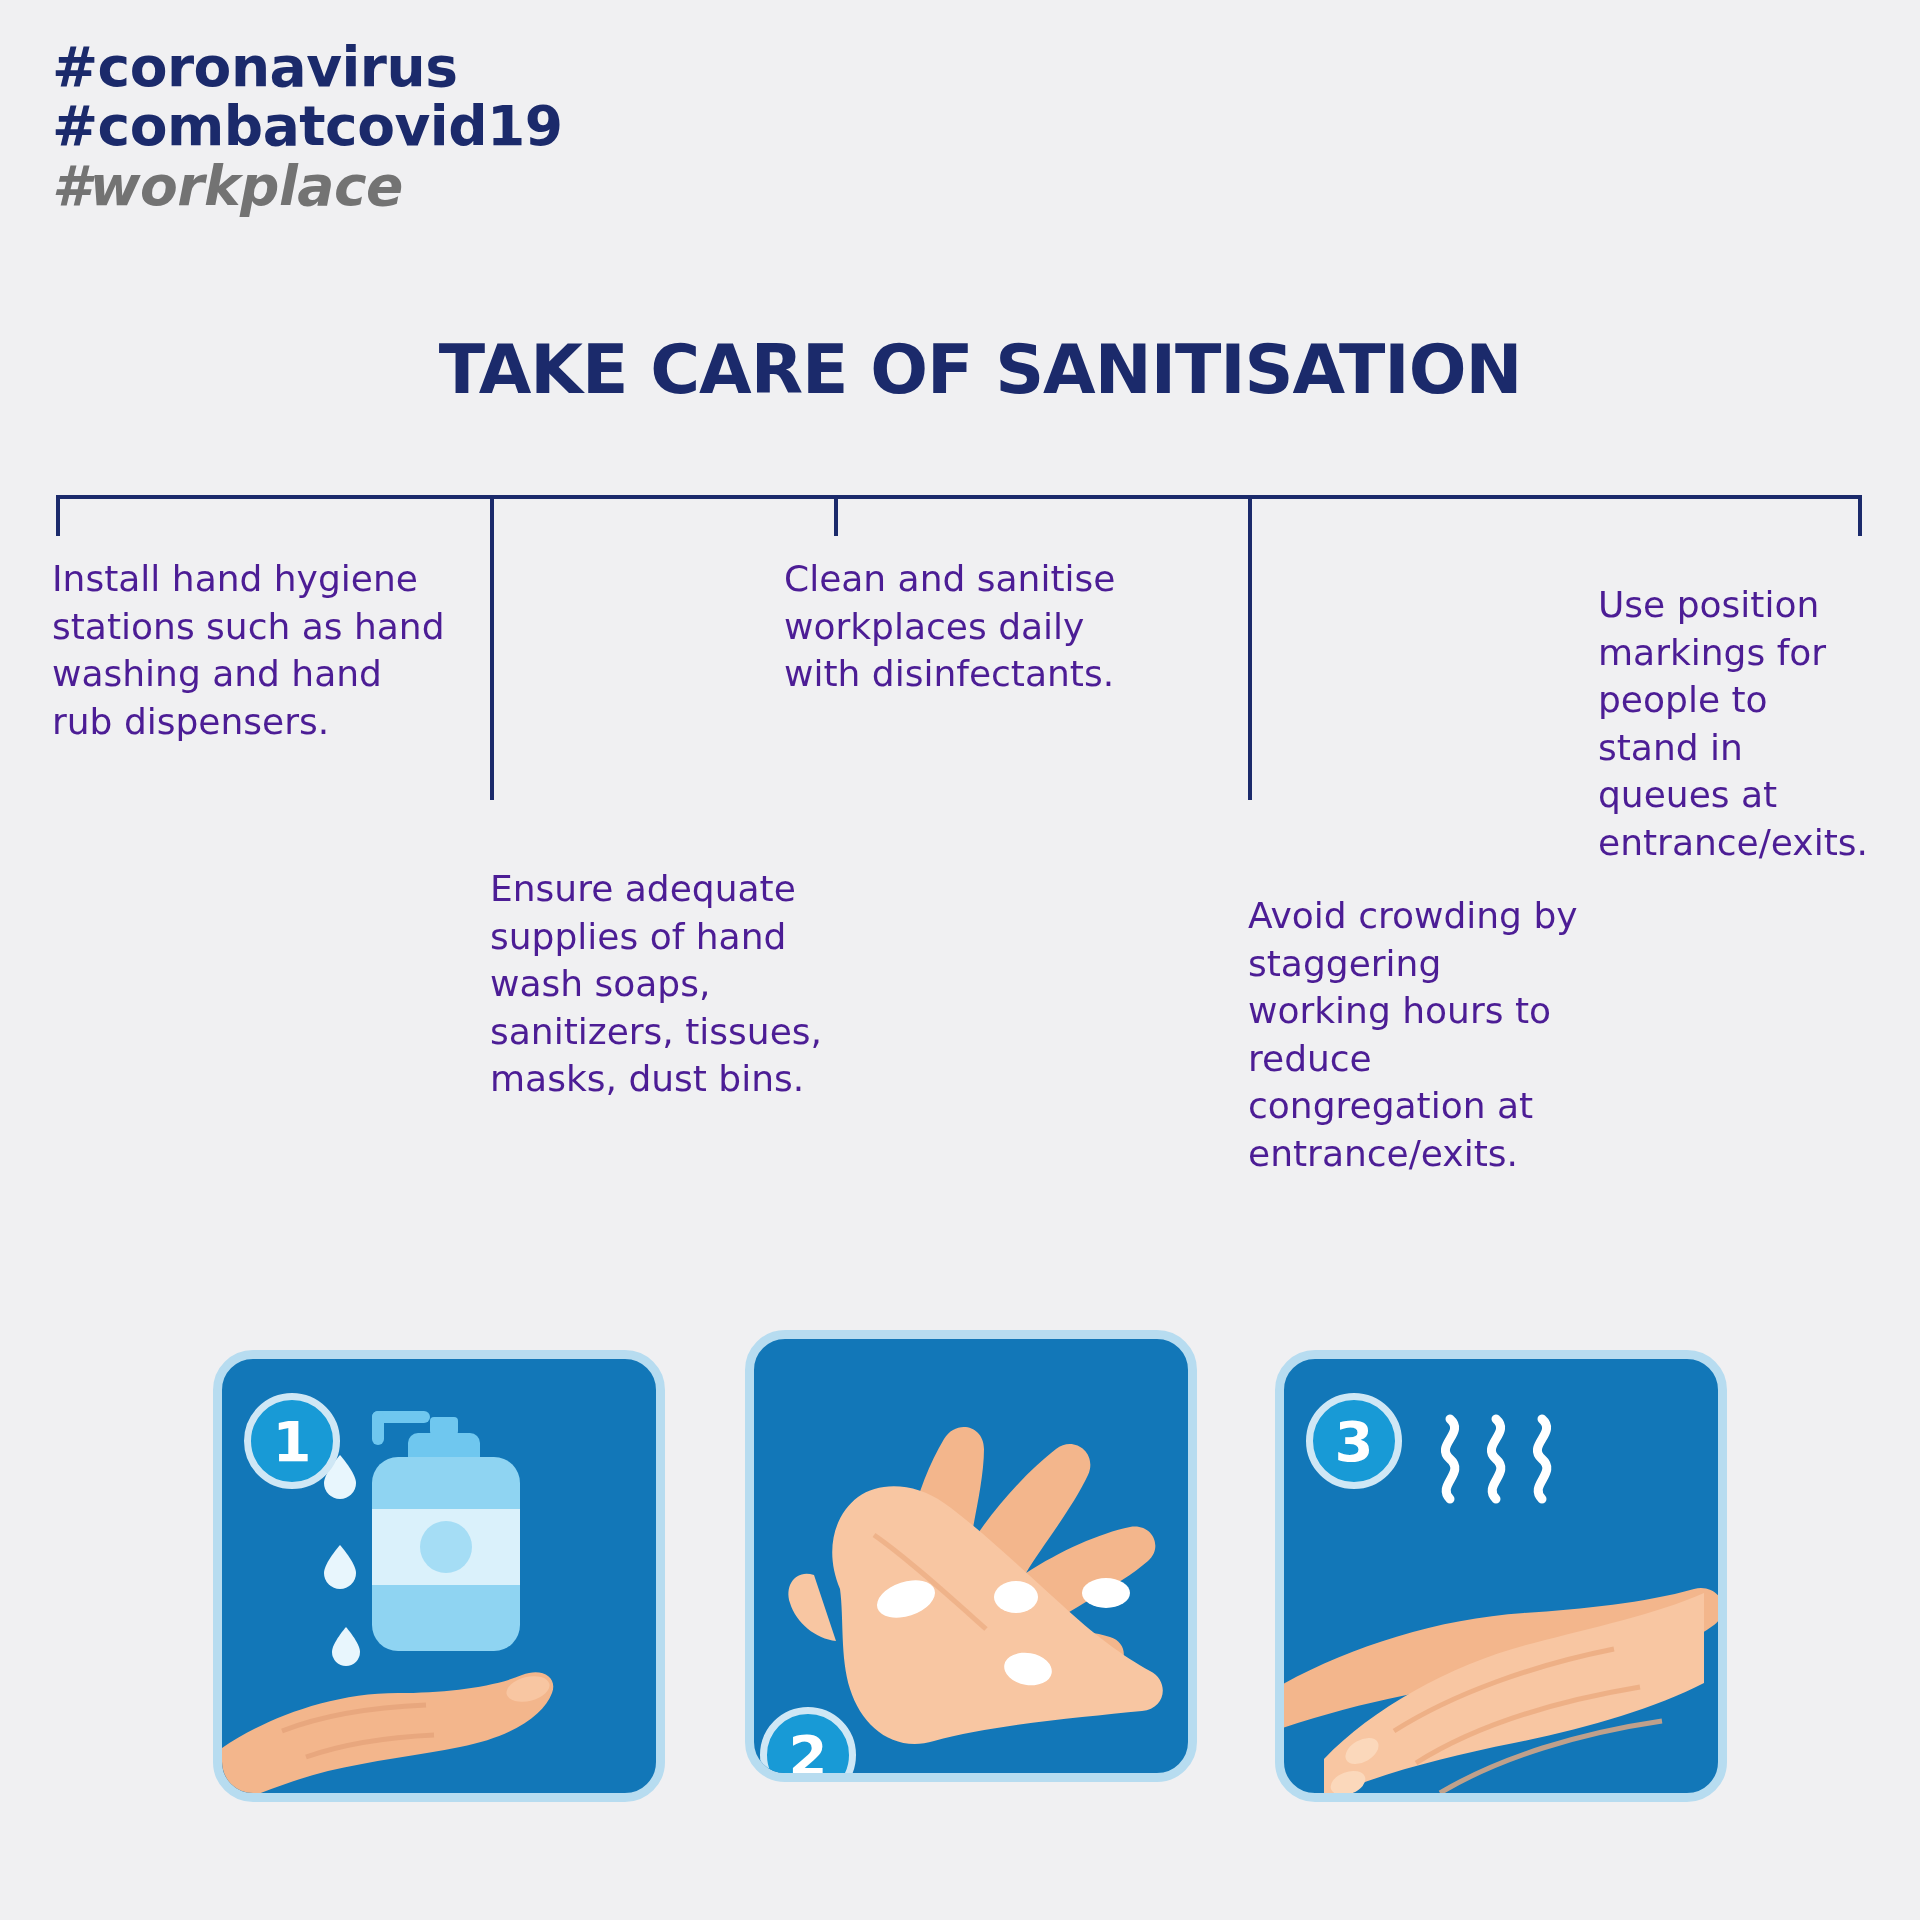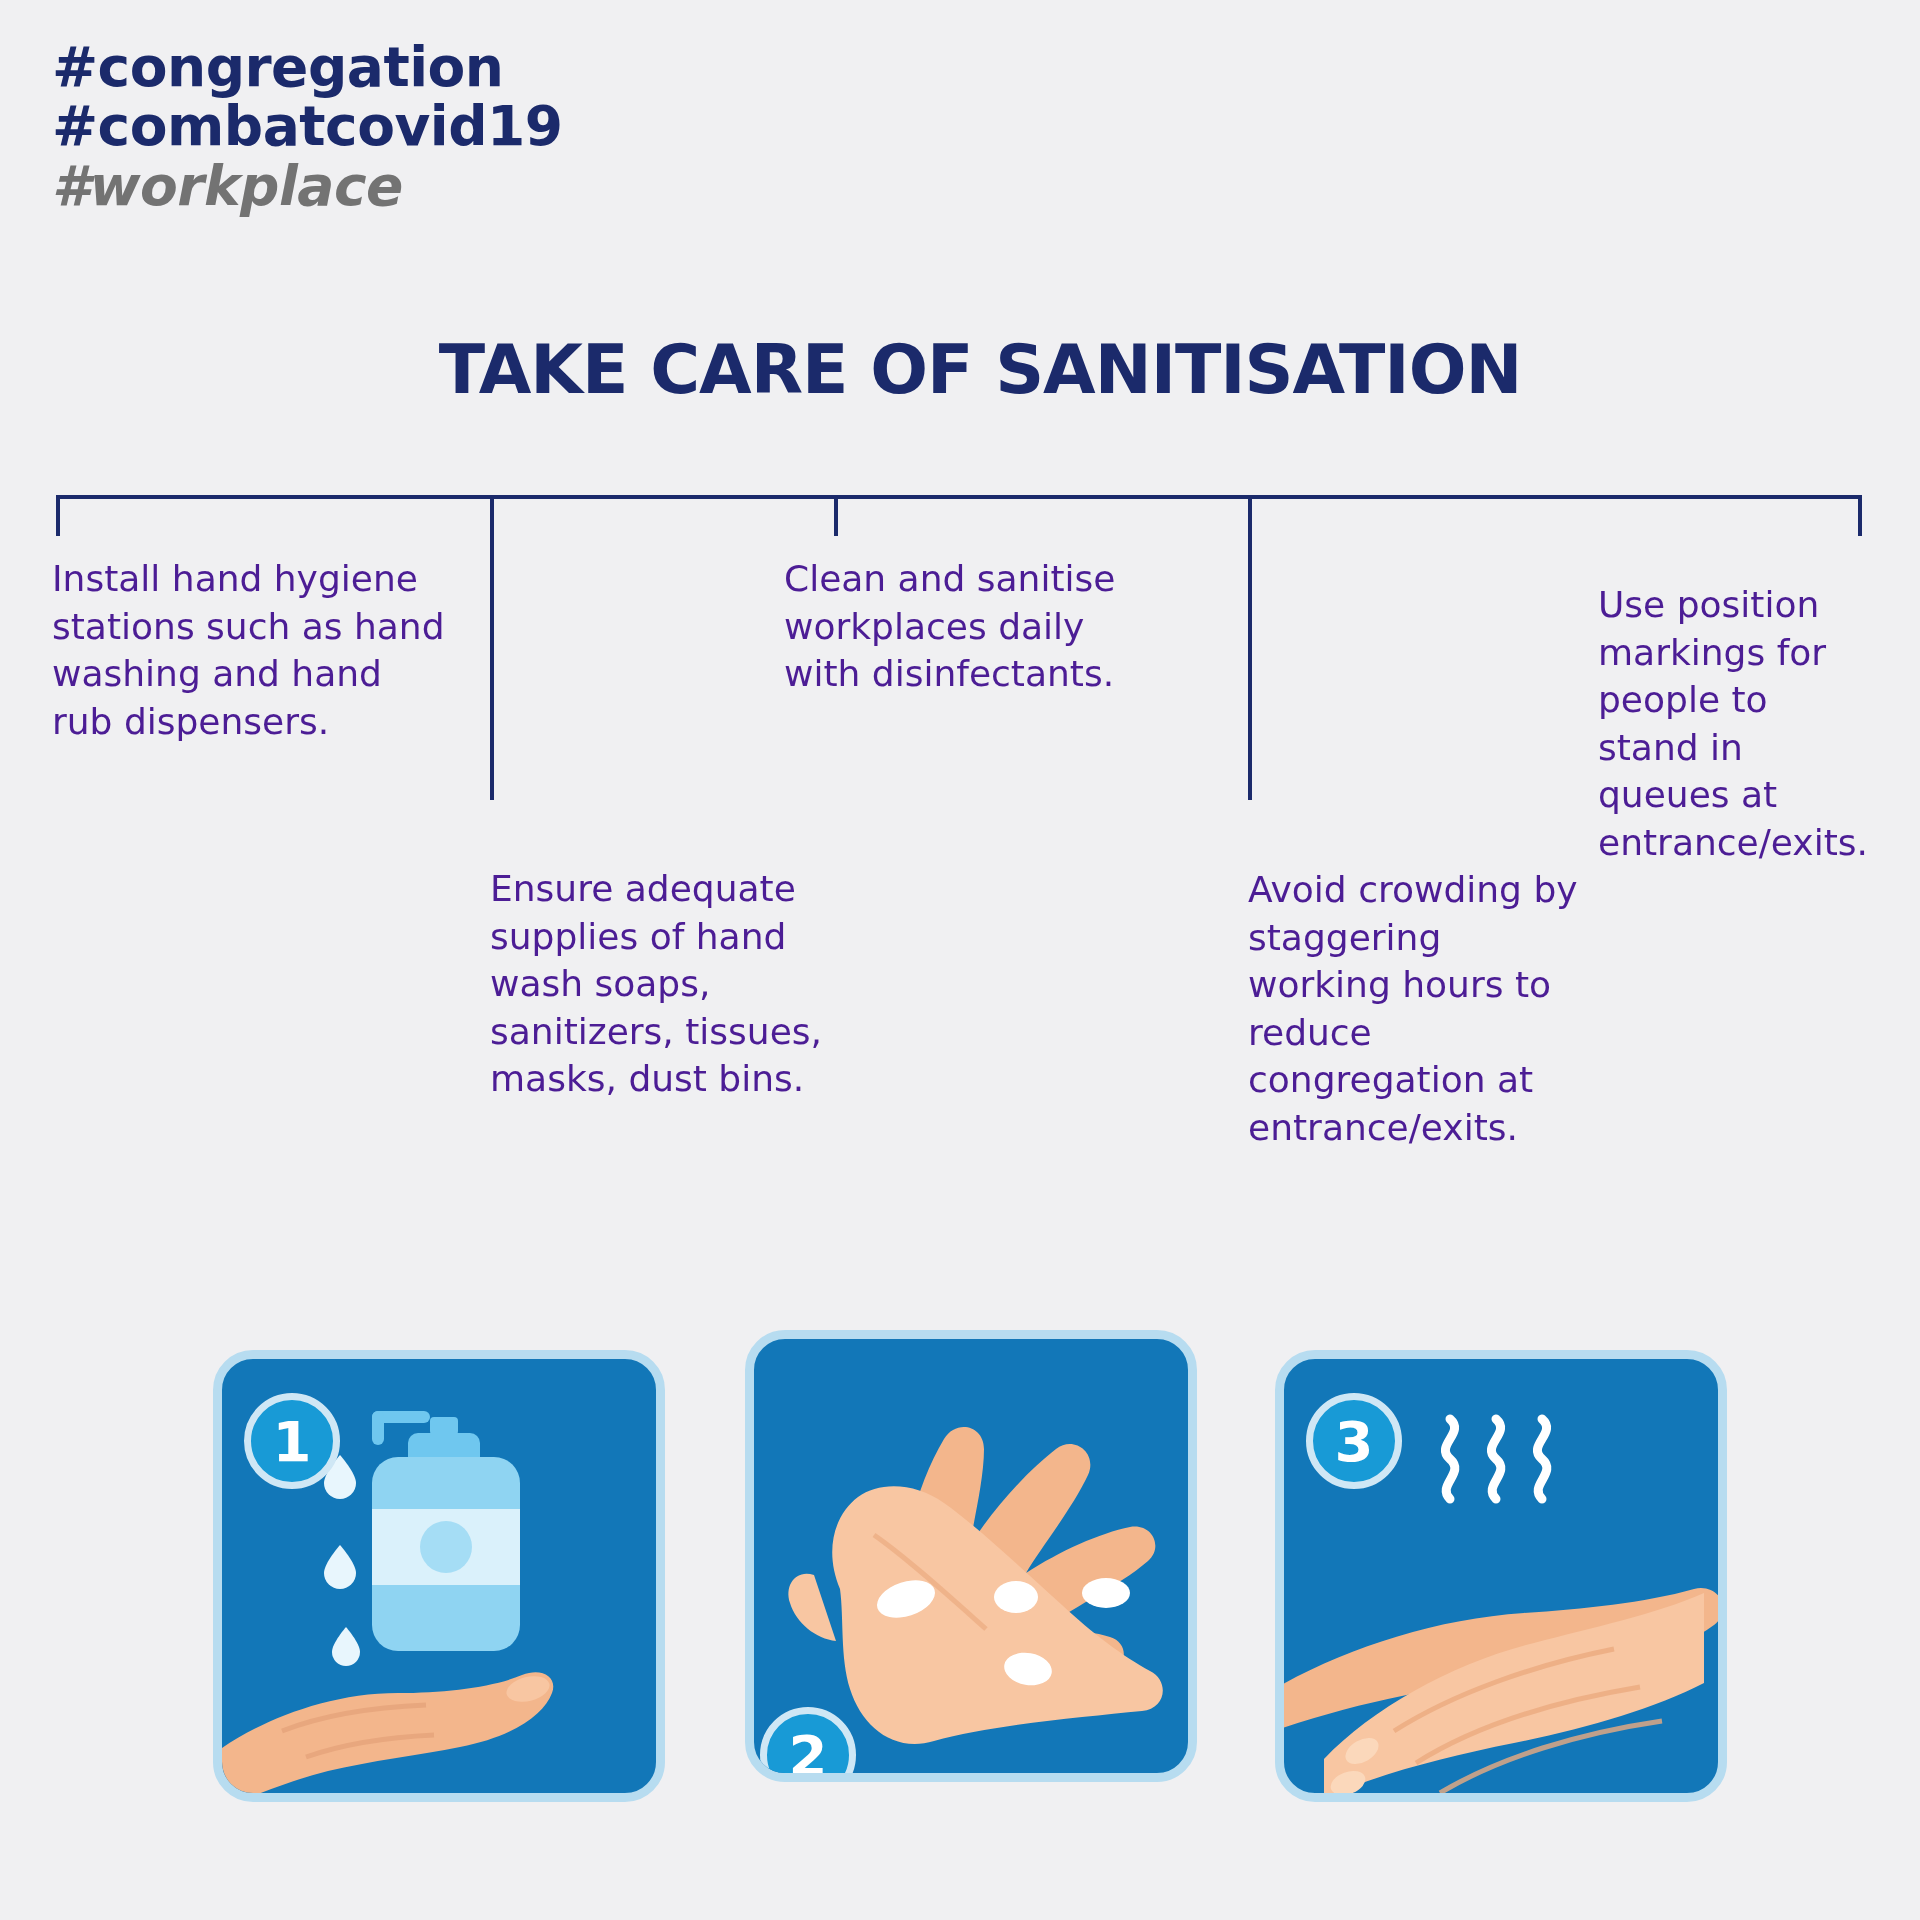--- a/index.html
+++ b/index.html
@@ -61,21 +61,21 @@
   .note {
     position: absolute;
     color: #4c1d95;
     font-family: "DejaVu Sans", sans-serif;
     font-size: 36px;
     line-height: 1.32;
   }
   .note-1 { left: 52px;   top: 555px;  width: 400px; }
   .note-2 { left: 490px;  top: 865px;  width: 380px; }
   .note-3 { left: 784px;  top: 555px;  width: 370px; }
-  .note-4 { left: 1248px; top: 866px;  width: 330px; }
+  .note-4 { left: 1248px; top: 892px;  width: 330px; }
   .note-5 { left: 1598px; top: 581px;  width: 270px; }
 
   
   .steps {
     position: absolute;
     left: 0;
     top: 1330px;
     width: 1920px;
     height: 500px;
   }
@@ -113,21 +113,21 @@
   .badge-1 { left: 222px; top: 52px; }
   .badge-2 { left: 752px; top: 378px; }
   .badge-3 { left: 1284px; top: 52px; }
 
   .art { position: absolute; left: 0; top: 0; }
 </style>
 </head>
 <body>
 
 <div class="hashtags">
-  <span class="hashtag navy">#congregation</span>
+  <span class="hashtag navy">#coronavirus</span>
   <span class="hashtag navy">#combatcovid19</span>
   <span class="hashtag light">#workplace</span>
 </div>
 
 <div class="main-title">TAKE CARE OF SANITISATION</div>
 
 <svg class="lines" viewBox="0 0 1920 1920">
   <g stroke="#1b2a6b" stroke-width="4" fill="none">
 
     <line x1="56" y1="497" x2="1862" y2="497"></line>

